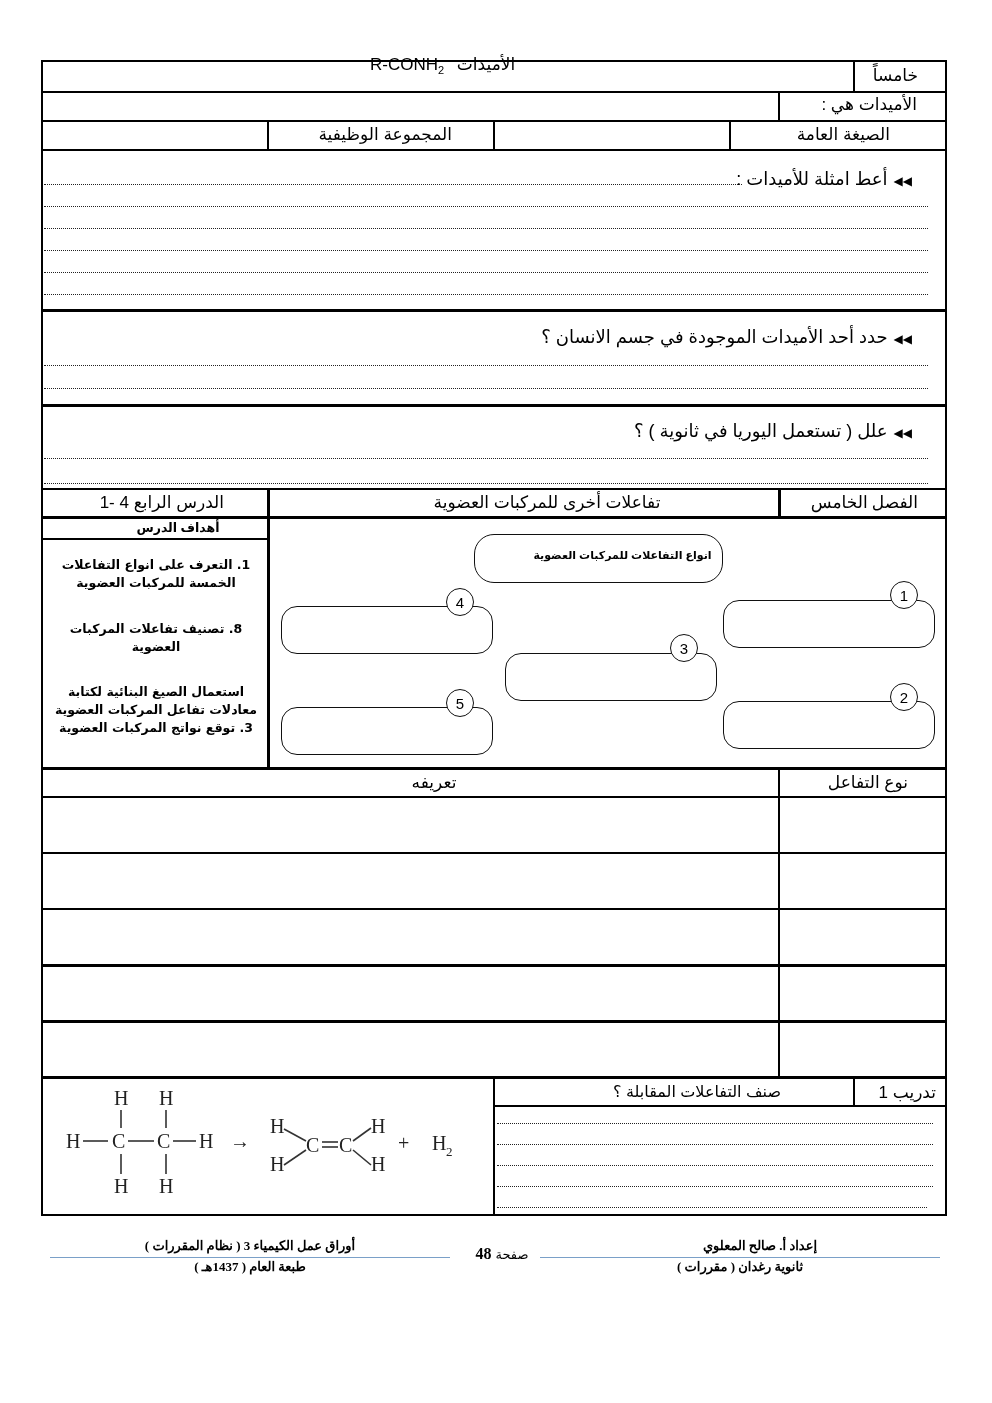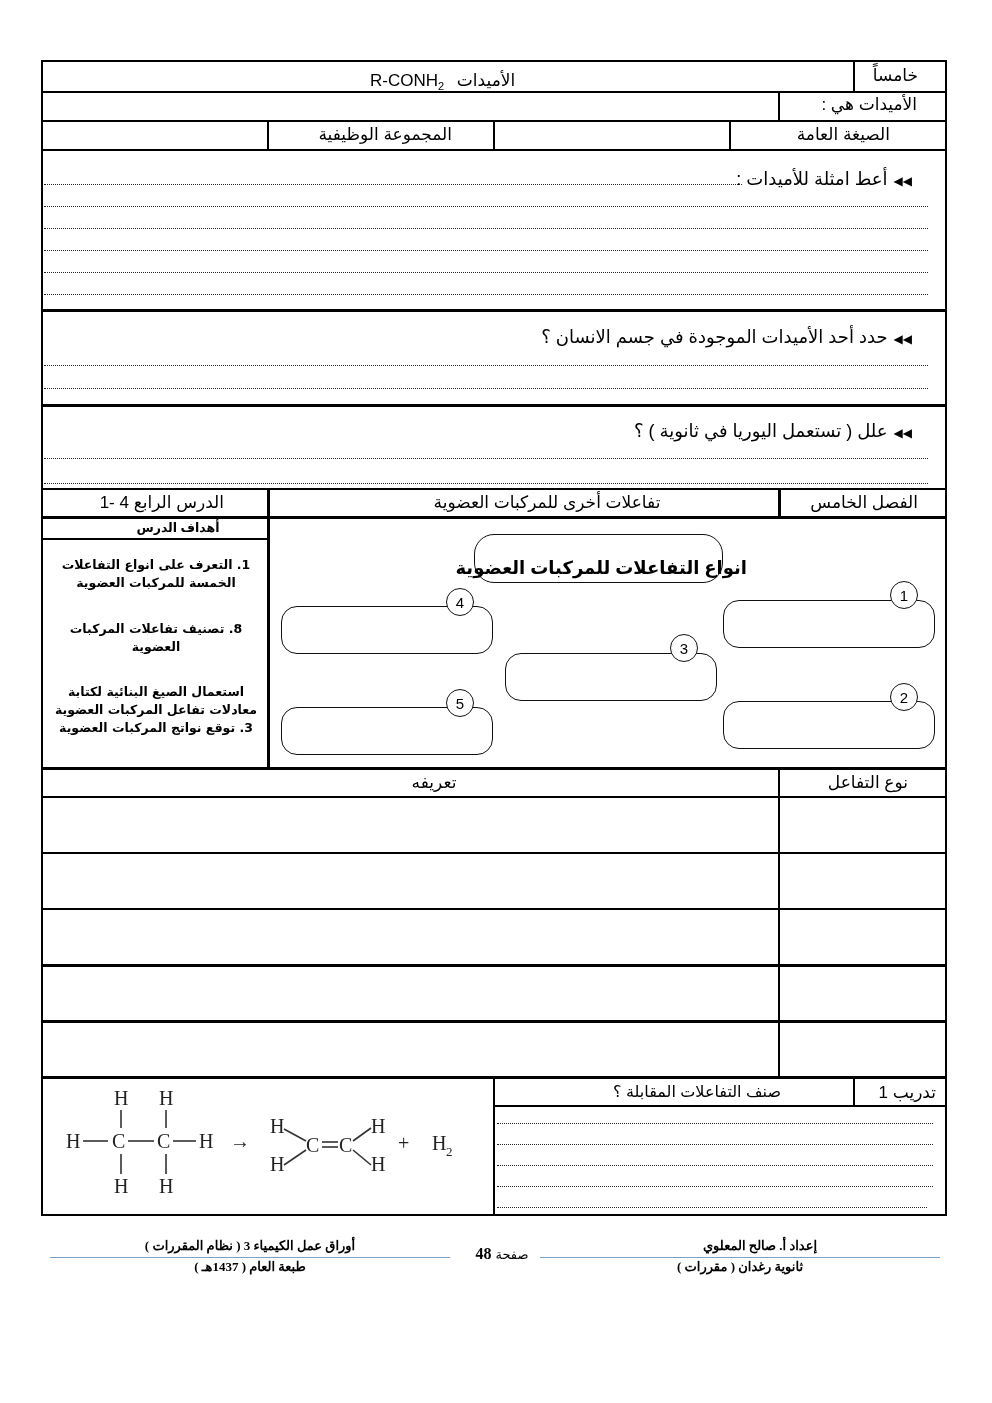--- a/index.html
+++ b/index.html
@@ -18,21 +18,21 @@
   .ftxt { position: absolute; white-space: nowrap; direction: rtl; font-weight: bold; font-size: 13px; text-align: center; font-family: "Liberation Serif", "DejaVu Serif", serif; }
 </style>
 </head>
 <body>
 
 <div class="abs" style="left:41px; top:60px; width:906px; height:1156px; border:2.5px solid #000;"></div>
 
 <div class="hl" style="left:41px; top:91px; width:906px; height:2px;"></div>
 <div class="vl" style="left:853px; top:61px; width:2px; height:31px;"></div>
 <div class="txt" style="right:74px; top:65px; font-size:17px;">خامساً</div>
-<div class="txt" style="left:370px; top:70px; font-size:17px; direction:ltr;text-align:center;">
+<div class="txt" style="left:370px; top:54px; font-size:17px; direction:ltr;text-align:center;">
   <span><span>R-CONH</span><sub style="font-size:11px;">2</sub></span>
   <span style="margin-left:8px;">الأميدات</span>
 </div>
 
 <div class="hl" style="left:41px; top:120px; width:906px; height:2px;"></div>
 <div class="vl" style="left:778px; top:92px; width:2px; height:29px;"></div>
 <div class="txt" style="right:75px; top:94px; font-size:17px;">الأميدات هي :</div>
 <div class="abs" style="left:43px; top:93px; width:734px; height:27px;"></div>
 
 <div class="hl" style="left:41px; top:149px; width:906px; height:2px;"></div>
@@ -65,33 +65,33 @@
 <div class="txt" style="right:80px; top:420px; font-size:18px;">
   <span class="bullet">◀◀</span><span>علل ( تستعمل اليوريا في ثانوية ) ؟</span>
 </div>
 <div class="dots" style="left:44px; width:884px; top:458px;"></div>
 <div class="dots" style="left:44px; width:884px; top:483px;"></div>
 
 <div class="hl" style="left:41px; top:488px; width:906px; height:2px;"></div>
 <div class="hl" style="left:41px; top:516px; width:906px; height:2.5px;"></div>
 <div class="vl" style="left:267px; top:488px; width:2.5px; height:280px;"></div>
 <div class="vl" style="left:778px; top:488px; width:2.5px; height:29px;"></div>
-<div class="txt" style="right:74px; top:492px; font-size:17px;">الفصل الخامس</div>
+<div class="txt" style="right:74px; top:492px; font-size:17px;font-family:Liberation Serif, serif;">الفصل الخامس</div>
 <div class="txt ctr" style="left:270px; width:508px; top:492px; font-size:17px;">تفاعلات أخرى للمركبات العضوية</div>
 <div class="txt" style="right:768px; top:492px; font-size:17px;">الدرس الرابع 4 -1</div>
 
 <div class="hl" style="left:41px; top:538px; width:227px; height:2px;"></div>
 <div class="txt ctr" style="left:44px; width:222px; top:520px; font-size:12.5px; font-weight:bold;">أهداف الدرس</div>
 <div class="goal" style="left:46px; top:556px;">1. التعرف على انواع التفاعلات الخمسة للمركبات العضوية</div>
 <div class="goal" style="left:46px; top:620px; width:200px; left:56px;">8. تصنيف تفاعلات المركبات العضوية</div>
 <div class="goal" style="left:46px; top:683px;">استعمال الصيغ البنائية لكتابة معادلات تفاعل المركبات العضوية</div>
 <div class="goal" style="left:46px; top:719px;">3. توقع نواتج المركبات العضوية</div>
 
 <div class="bubble" style="left:474px; top:534px; width:249px; height:49px; border-radius:20px;">
-  <div class="txt ctr" style="left:0; width:249px; top:22px; font-size:18px; font-weight:bold;">انواع التفاعلات للمركبات العضوية</div>
+  <div class="txt ctr" style="left:0; width:249px; top:14px; font-size:11px; font-weight:bold;">انواع التفاعلات للمركبات العضوية</div>
 </div>
 
 <div class="bubble" style="left:723px; top:600px; width:212px; height:48px;"></div>
 <div class="num" style="left:890px; top:581px;">1</div>
 
 <div class="bubble" style="left:723px; top:701px; width:212px; height:48px;"></div>
 <div class="num" style="left:890px; top:683px;">2</div>
 
 <div class="bubble" style="left:505px; top:653px; width:212px; height:48px;"></div>
 <div class="num" style="left:670px; top:634px;">3</div>

